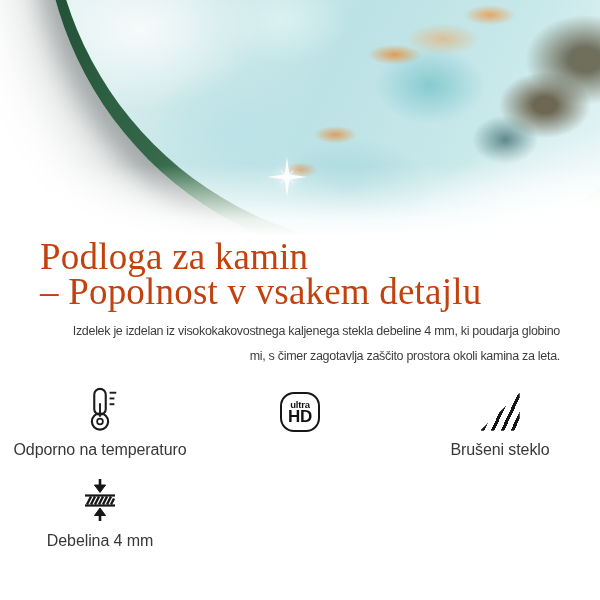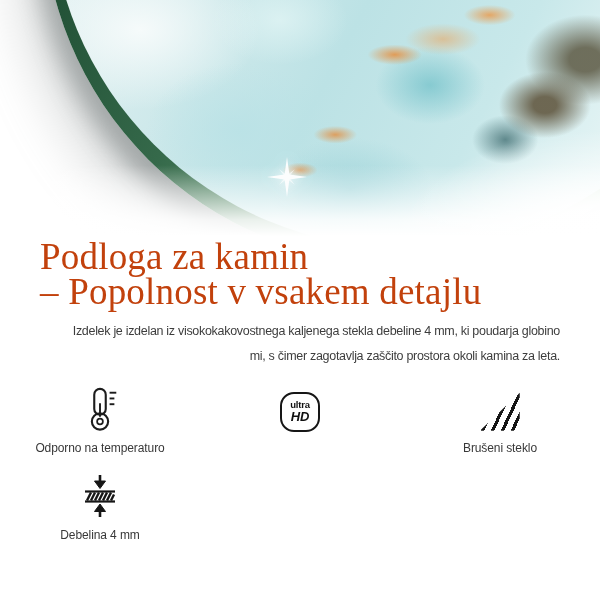--- a/index.html
+++ b/index.html
@@ -50,28 +50,28 @@
   }
   .desc{margin:10px 0 0;text-align:right;}
   .desc-line{font-size:12.5px;line-height:25px;color:#3d3d3d;letter-spacing:-.3px;white-space:nowrap;}
   
   .features{
     display:grid;grid-template-columns:repeat(3,1fr);row-gap:16px;
     margin-top:15px;width:600px;margin-left:-40px;
   }
   .feature{display:flex;flex-direction:column;align-items:center;}
   .feature-icon{height:48px;display:flex;align-items:flex-end;justify-content:center;}
-  .feature-label{margin-top:9px;font-size:12px;color:#383838;letter-spacing:-.1px;}
+  .feature-label{margin-top:9px;font-size:16px;color:#383838;letter-spacing:-.1px;}
   svg.ic{stroke:#1c1c1c;fill:none;stroke-width:2.2;}
   .uhd-box{
     width:36px;height:36px;border:2.5px solid #161616;border-radius:14px;
     display:flex;flex-direction:column;align-items:center;justify-content:center;color:#111;
   }
   .uhd-top{font-size:9.5px;font-weight:700;line-height:10px;letter-spacing:-.2px;}
-  .uhd-bottom{font-size:13px;font-weight:700;line-height:14px;letter-spacing:-.2px;font-style:italic;}
+  .uhd-bottom{font-size:17px;font-weight:700;line-height:14px;letter-spacing:-.2px;}
   .stripes{
     width:42px;height:40px;
     background:repeating-linear-gradient(115deg,#161616 0 3.2px,transparent 3.2px 9px);
     clip-path:polygon(2% 97%,97% 2%,97% 97%);
   }
 </style>
 </head>
 <body>
 
 <div class="hero">

